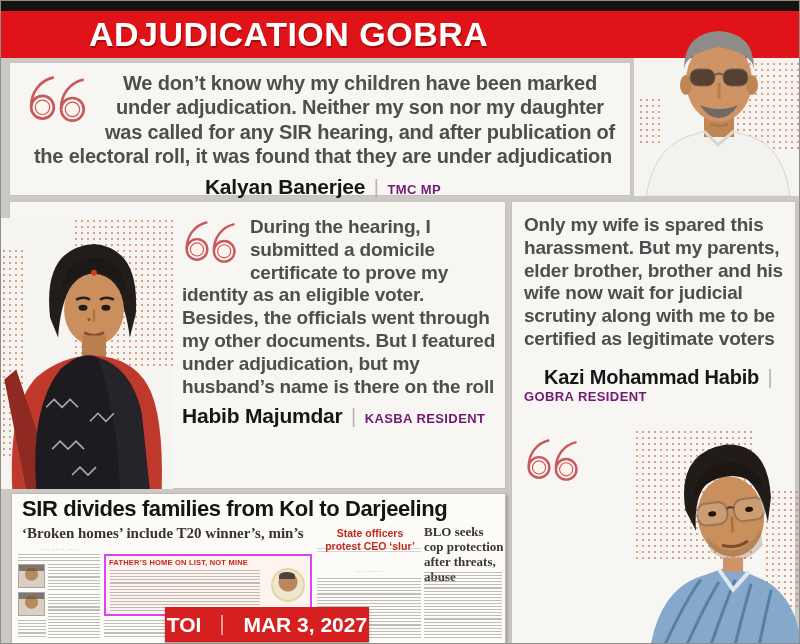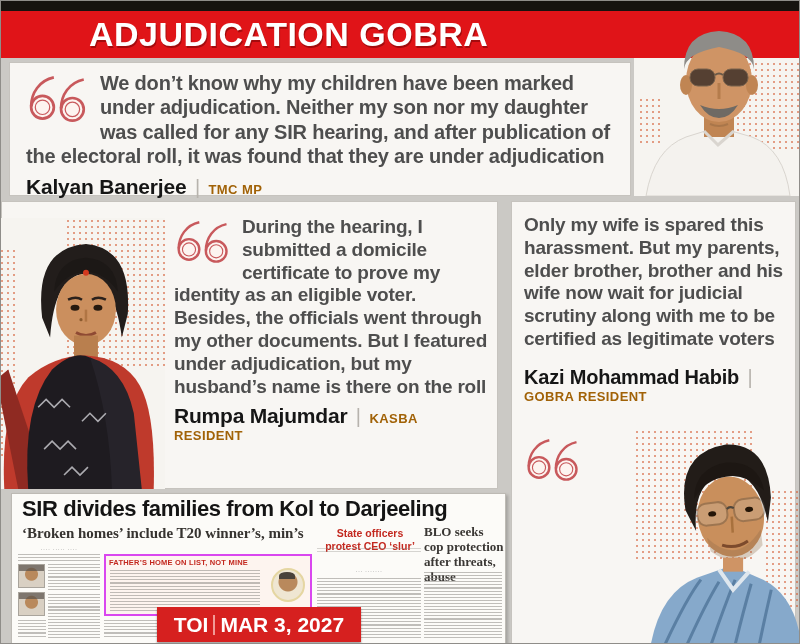--- a/index.html
+++ b/index.html
@@ -8,34 +8,34 @@
 
   
   .topstrip{position:absolute;left:0;top:0;width:800px;height:10px;background:#16130f;}
   .banner{position:absolute;left:0;top:10px;width:800px;height:47px;background:#e01418;
           display:flex;align-items:center;z-index:1;}
   .banner h1{margin:0 0 0 88px;font-size:34px;letter-spacing:.5px;color:#fff;font-weight:800;
              text-shadow:1px 2px 0 rgba(90,0,0,.45);}
 
   
   .panel{position:absolute;background:#f8f6f3;border:1px solid #c6c3be;box-sizing:border-box;}
-  #panel-top{left:8px;top:61px;width:622px;height:134px;padding:8px 10px 0 16px;}
-  #panel-left{left:0;top:200px;width:497px;height:288px;padding:14px 8px 0 172px;}
+  #panel-top{left:8px;top:61px;width:622px;height:134px;padding:8px 10px 0 16px;text-align:center;}
+  #panel-left{left:8px;top:200px;width:497px;height:288px;padding:14px 8px 0 172px;}
   #panel-right{left:510px;top:200px;width:285px;height:444px;padding:12px 8px 0 12px;}
 
   
   .qtext{margin:0;color:#4e4e4e;font-weight:bold;letter-spacing:-.2px;}
   #panel-top .qtext{font-size:20px;line-height:1.22;}
   #panel-left .qtext,#panel-right .qtext{font-size:19px;line-height:1.2;}
   .qmark{float:left;margin:2px 8px 2px 0;}
   .attr{margin-top:7px;line-height:1.05;}
   .attr .nm{font-size:21px;font-weight:800;color:#161616;letter-spacing:-.2px;}
   .attr .dv{font-size:20px;color:#b7b3ad;font-weight:400;padding:0 4px;}
-  .attr .rl{font-size:13px;font-weight:bold;color:#a16207;letter-spacing:.4px;}
-  #panel-right .attr .nm{font-size:20px;}
+  .attr .rl{font-size:13px;font-weight:bold;color:#701a75;letter-spacing:.4px;}
+  #panel-right .attr .nm{font-size:20px;margin-left:20px;}
 
   
   .sp1{float:right;width:0;height:220px;}
   .sp2{float:right;clear:right;width:158px;height:224px;}
 
   
   .dots{position:absolute;background-image:radial-gradient(circle,rgba(211,84,42,.55) 1.1px,transparent 1.4px);
         background-size:6px 6px;}
 
   
@@ -65,22 +65,22 @@
   .thumb::before{content:"";display:block;height:6px;background:#57504a;opacity:.7;}
   #inset-box{position:absolute;left:92px;top:60px;width:208px;height:62px;border:2px solid #d946ef;
              background:#fdf4ef;box-sizing:border-box;padding:2px 3px;}
   #inset-headline{font-size:7.5px;font-weight:bold;color:#c3281f;letter-spacing:.2px;}
   #inset-photo{position:absolute;right:5px;top:12px;width:30px;height:30px;border-radius:50%;
                border:2px solid #e5d6a2;background:radial-gradient(circle at 50% 40%,#b9895c 0 9px,#efe6d2 10px);}
   #inset-photo::before{content:"";position:absolute;left:6px;top:2px;width:16px;height:7px;
                border-radius:50% 50% 0 0;background:#4a423a;}
 
   
-  #footer-banner{position:absolute;left:156px;top:606px;width:204px;height:35px;background:#d6201f;
-                 z-index:3;display:flex;align-items:center;justify-content:center;gap:5px;
+  #footer-banner{position:absolute;left:164px;top:606px;width:204px;height:35px;background:#d6201f;
+                 z-index:3;display:flex;align-items:center;justify-content:center;gap:20px;
                  box-shadow:0 2px 2px rgba(0,0,0,.35);}
   #footer-banner .fs{font-size:21px;font-weight:800;color:#fff;}
   #footer-banner .fdv{width:2px;height:20px;background:#f19a96;}
 </style>
 </head>
 <body>
 
 <div id="page">
 
   <div class="topstrip"></div>
@@ -162,21 +162,21 @@
             <circle cx="16" cy="33" r="7" fill="none" stroke-width="1.2"></circle>
             <path d="M27 4 C13 7 5 19 5 32" fill="none" stroke-width="2.6"></path>
             <circle cx="45" cy="35" r="11" stroke-width="2.6"></circle>
             <circle cx="45" cy="35" r="7" fill="none" stroke-width="1.2"></circle>
             <path d="M56 6 C42 9 34 21 34 34" fill="none" stroke-width="2.6"></path>
           </g>
         </svg>
       </span><span>During the hearing, I submitted a domicile certificate to prove my identity as an eligible voter. Besides, the officials went through my other documents. But I featured under adjudication, but my husband’s name is there on the roll</span>
     </p>
     <div class="attr">
-      <span class="nm">Rumpa Majumdar</span>
+      <span class="nm">Habib Majumdar</span>
       <span class="dv">|</span>
       <span class="rl">KASBA RESIDENT</span>
     </div>
   </div>
 
   <div class="panel" id="panel-right">
     <div class="sp1"></div>
     <div class="sp2"></div>
     <p class="qtext">
       <span class="qmark">

